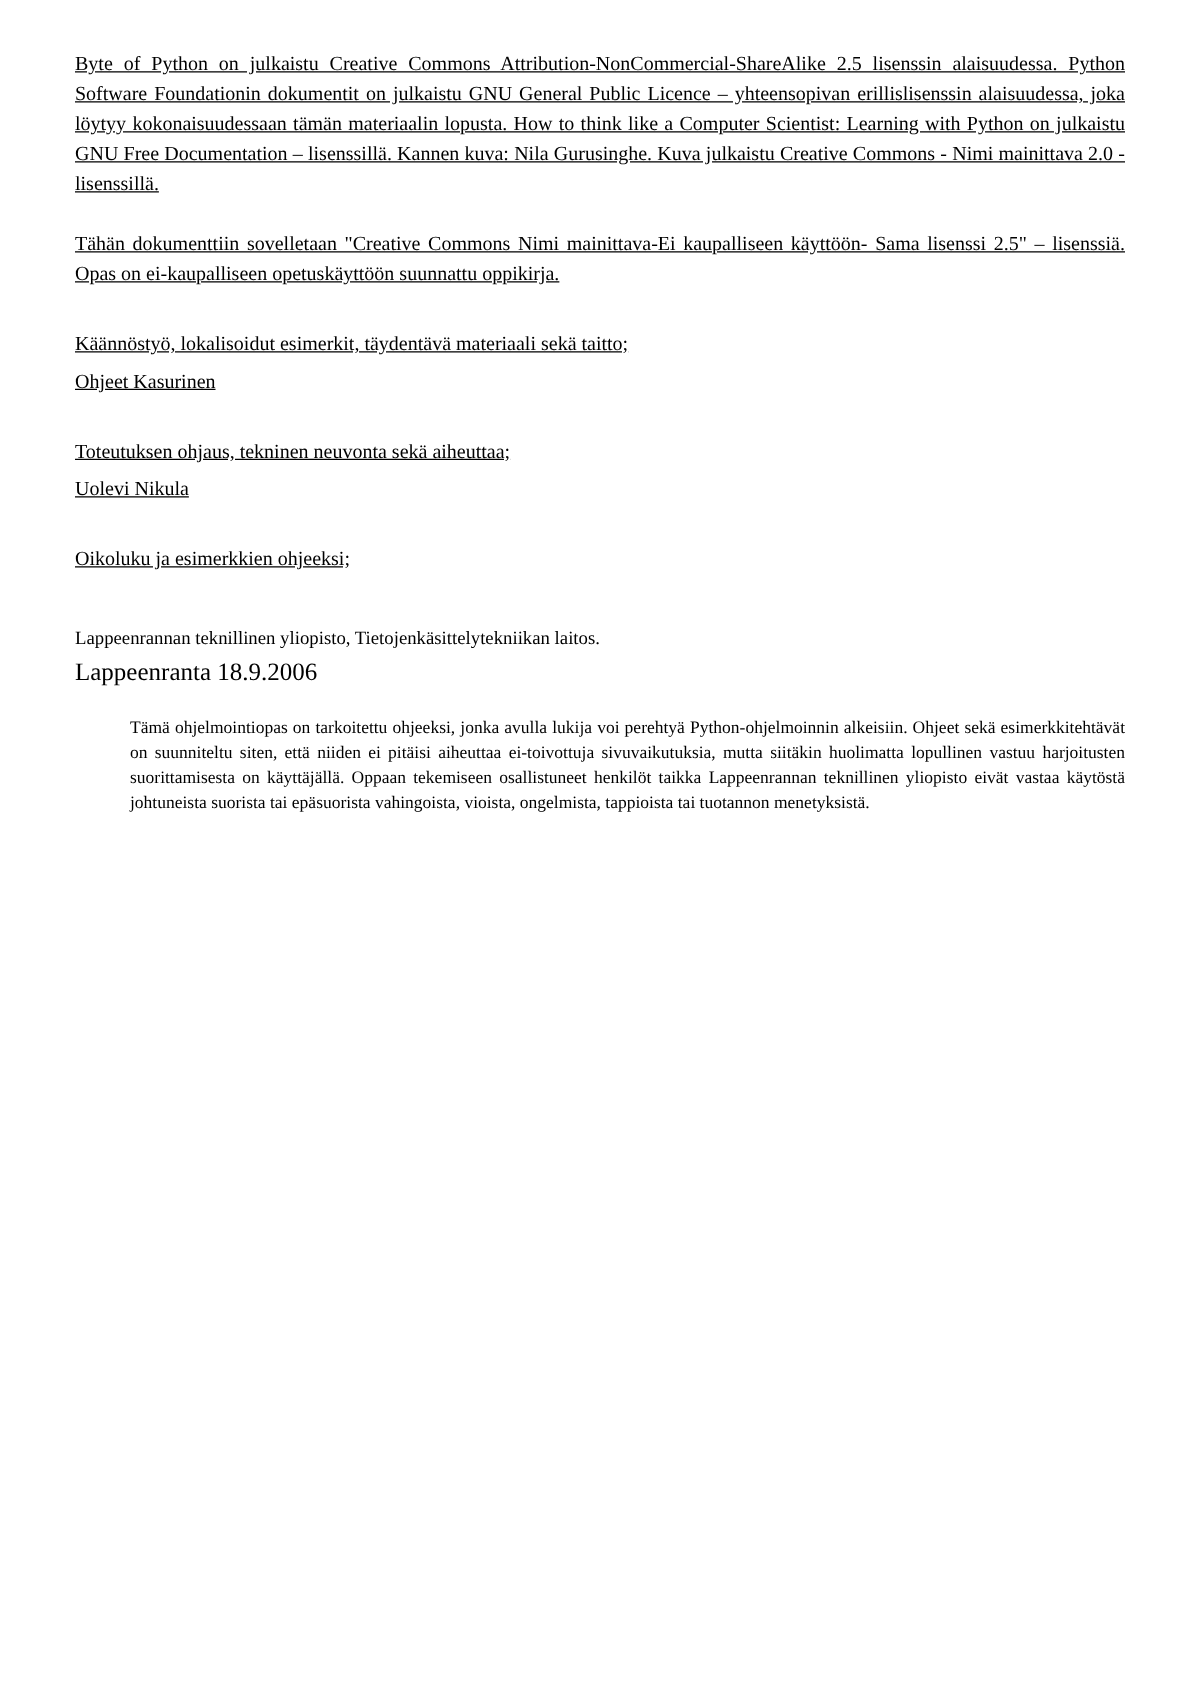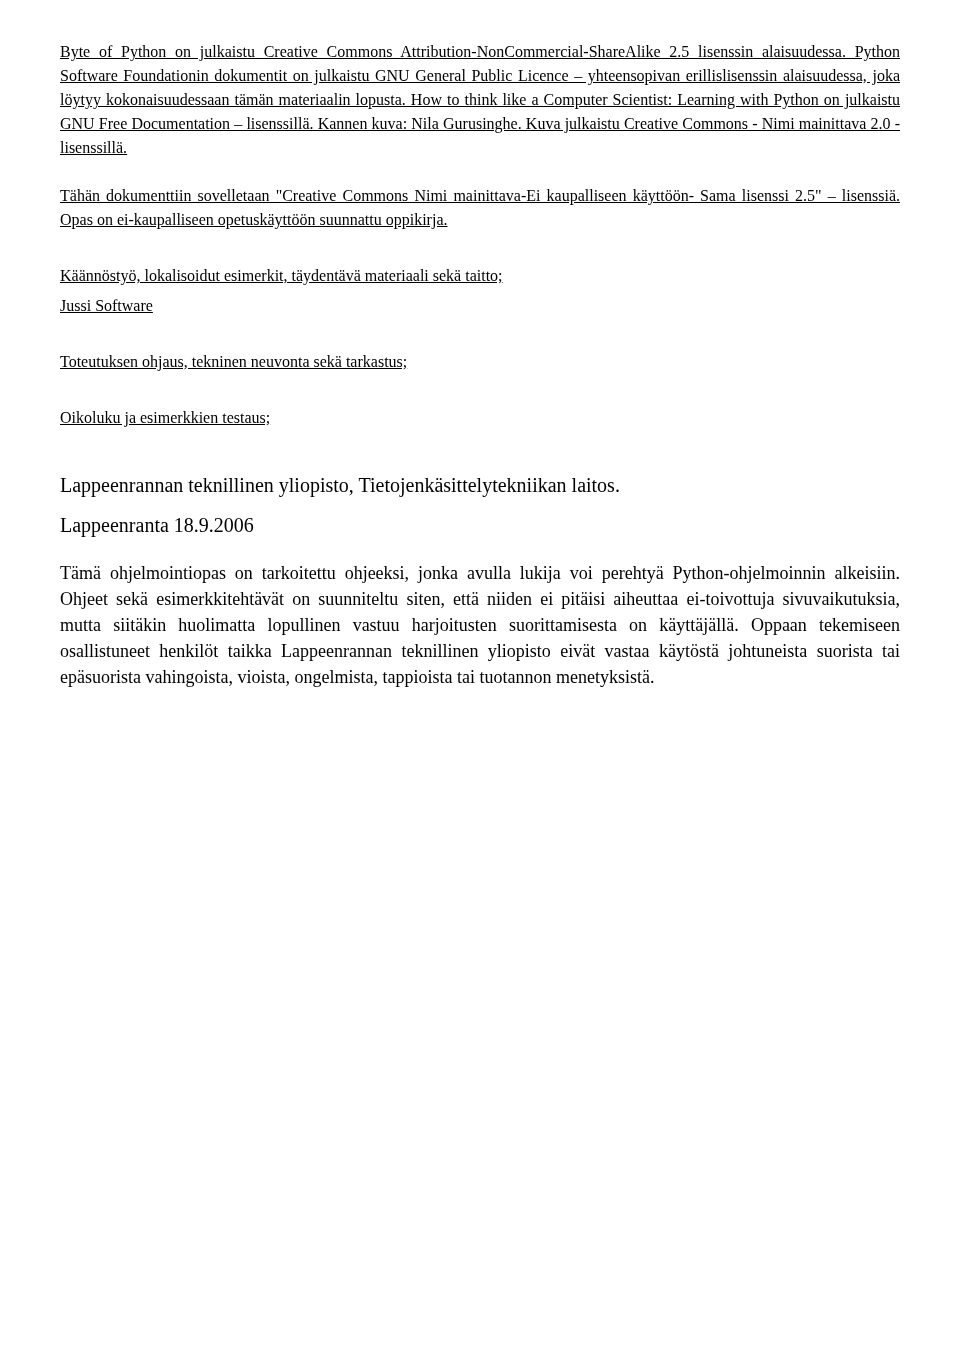--- a/index.html
+++ b/index.html
@@ -40,59 +40,60 @@
       margin-bottom: 6px;
     }
     .credit-name {
       margin-bottom: 18px;
       font-size: 16px;
     }
     .footer-section {
       margin-top: 40px;
     }
     .footer-institution {
-      font-size: 20px;
-      margin-bottom: 10px;
+      font-size: 15px;
     }
     .footer-date {
       font-size: 20px;
       margin-bottom: 20px;
     }
     .footer-note {
-      font-size: 18px;
+      font-size: 14px;
       text-align: justify;
       line-height: 1.45;
+      margin-left: 44px;
     }
   </style>
 </head>
 <body>
 
 <div class="main-content">
 
   <div class="paragraph-block">
     <p class="paragraph">Byte of Python on julkaistu Creative Commons Attribution-NonCommercial-ShareAlike 2.5 lisenssin alaisuudessa. Python Software Foundationin dokumentit on julkaistu GNU General Public Licence – yhteensopivan erillislisenssin alaisuudessa, joka löytyy kokonaisuudessaan tämän materiaalin lopusta. How to think like a Computer Scientist: Learning with Python on julkaistu GNU Free Documentation – lisenssillä. Kannen kuva: Nila Gurusinghe. Kuva julkaistu Creative Commons - Nimi mainittava 2.0 - lisenssillä.</p>
   </div>
 
   <div class="paragraph-block section-gap">
     <p class="paragraph">Tähän dokumenttiin sovelletaan "Creative Commons Nimi mainittava-Ei kaupalliseen käyttöön- Sama lisenssi 2.5" – lisenssiä. Opas on ei-kaupalliseen opetuskäyttöön suunnattu oppikirja.</p>
   </div>
 
   <div class="credits-section">
 
     <div class="section-gap">
       <p class="credit-label">Käännöstyö, lokalisoidut esimerkit, täydentävä materiaali sekä taitto;</p>
-      <p class="credit-name">Jussi Software</p>
+      <p class="credit-name">Ohjeet Kasurinen</p>
     </div>
 
     <div class="section-gap">
-      <p class="credit-label">Toteutuksen ohjaus, tekninen neuvonta sekä tarkastus;</p>
+      <p class="credit-label">Toteutuksen ohjaus, tekninen neuvonta sekä aiheuttaa;</p>
+      <p class="credit-name">Uolevi Nikula</p>
     </div>
 
     <div class="section-gap">
-      <p class="credit-label">Oikoluku ja esimerkkien testaus;</p>
+      <p class="credit-label">Oikoluku ja esimerkkien ohjeeksi;</p>
     </div>
 
   </div>
 
   <div class="footer-section">
     <p class="footer-institution">Lappeenrannan teknillinen yliopisto, Tietojenkäsittelytekniikan laitos.</p>
     <p class="footer-date">Lappeenranta 18.9.2006</p>
     <p class="footer-note">Tämä ohjelmointiopas on tarkoitettu ohjeeksi, jonka avulla lukija voi perehtyä Python-ohjelmoinnin alkeisiin. Ohjeet sekä esimerkkitehtävät on suunniteltu siten, että niiden ei pitäisi aiheuttaa ei-toivottuja sivuvaikutuksia, mutta siitäkin huolimatta lopullinen vastuu harjoitusten suorittamisesta on käyttäjällä. Oppaan tekemiseen osallistuneet henkilöt taikka Lappeenrannan teknillinen yliopisto eivät vastaa käytöstä johtuneista suorista tai epäsuorista vahingoista, vioista, ongelmista, tappioista tai tuotannon menetyksistä.</p>
   </div>
 

